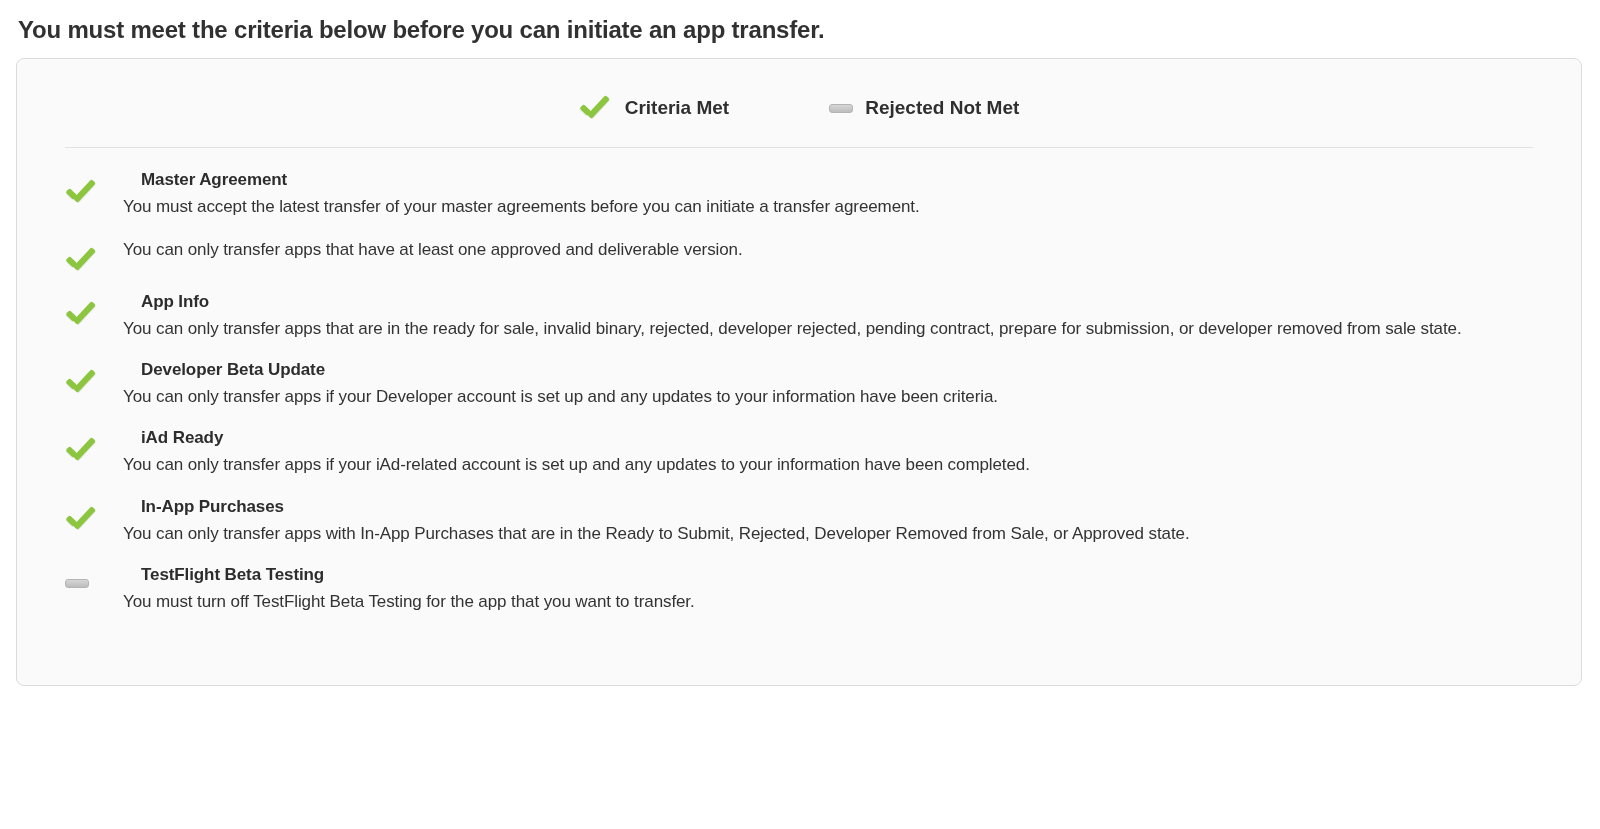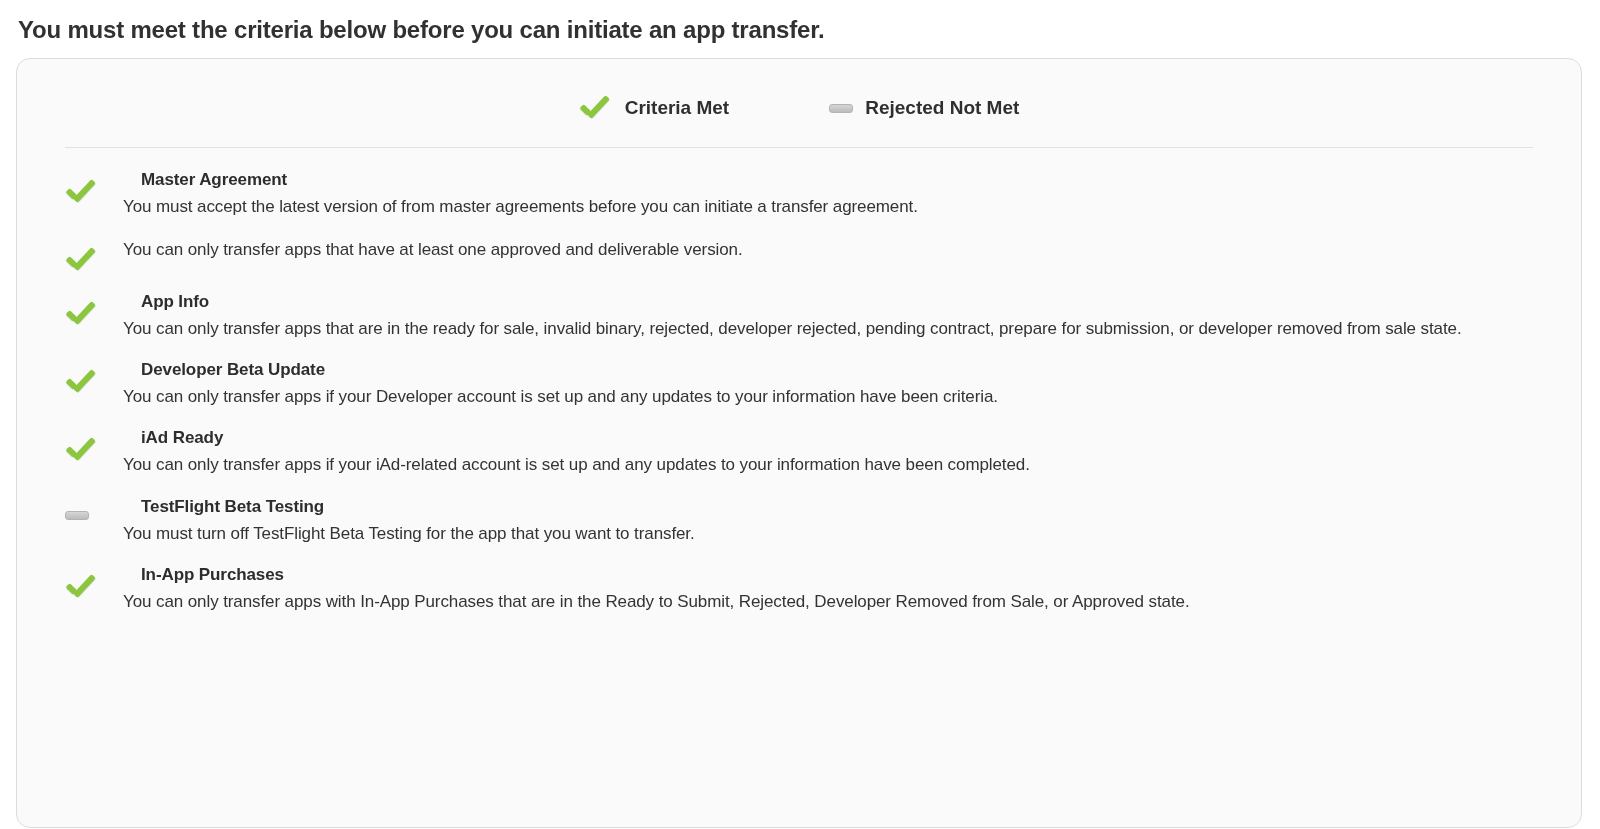--- a/index.html
+++ b/index.html
@@ -23,25 +23,25 @@
   .page-title {
     font-size: 24px;
     font-weight: bold;
     color: #313131;
     letter-spacing: -0.2px;
     margin: 6px 0 14px 2px;
   }
 
   .panel {
     border: 1px solid #dcdcdc;
-    border-radius: 14px;
+    border-radius: 8px;
     background: #fafafa;
     box-sizing: border-box;
     width: 1566px;
-    height: 770px;
+    height: 628px;
     overflow: hidden;
   }
 
   .legend {
     display: flex;
     justify-content: center;
     align-items: center;
     gap: 100px;
     padding: 36px 0 26px 0;
   }
@@ -162,21 +162,21 @@
     <div class="legend-sep"></div>
 
     <div class="criteria-list">
 
       <div class="criteria-row">
         <div class="criteria-icon-wrap">
           <span class="icon-check"></span>
         </div>
         <div class="criteria-body">
           <div class="criteria-title">Master Agreement</div>
-          <div class="criteria-desc">You must accept the latest version of from master agreements before you can initiate a transfer agreement.</div>
+          <div class="criteria-desc">You must accept the latest transfer of your master agreements before you can initiate a transfer agreement.</div>
         </div>
       </div>
 
       <div class="criteria-row">
         <div class="criteria-icon-wrap">
           <span class="icon-check"></span>
         </div>
         <div class="criteria-body">
           <div class="criteria-desc">You can only transfer apps that have at least one approved and deliverable version.</div>
         </div>
@@ -206,34 +206,34 @@
         <div class="criteria-icon-wrap">
           <span class="icon-check"></span>
         </div>
         <div class="criteria-body">
           <div class="criteria-title">iAd Ready</div>
           <div class="criteria-desc">You can only transfer apps if your iAd-related account is set up and any updates to your information have been completed.</div>
         </div>
       </div>
 
       <div class="criteria-row">
+        <div class="criteria-icon-wrap">
+          <span class="icon-check"></span>
+        </div>
+        <div class="criteria-body">
+          <div class="criteria-title">In-App Purchases</div>
+          <div class="criteria-desc">You can only transfer apps with In-App Purchases that are in the Ready to Submit, Rejected, Developer Removed from Sale, or Approved state.</div>
+        </div>
+      </div>
+
+      <div class="criteria-row">
         <div class="criteria-icon-wrap" style="padding-top:14px;">
           <span class="icon-dash"></span>
         </div>
         <div class="criteria-body">
           <div class="criteria-title">TestFlight Beta Testing</div>
           <div class="criteria-desc">You must turn off TestFlight Beta Testing for the app that you want to transfer.</div>
-        </div>
-      </div>
-
-      <div class="criteria-row">
-        <div class="criteria-icon-wrap">
-          <span class="icon-check"></span>
-        </div>
-        <div class="criteria-body">
-          <div class="criteria-title">In-App Purchases</div>
-          <div class="criteria-desc">You can only transfer apps with In-App Purchases that are in the Ready to Submit, Rejected, Developer Removed from Sale, or Approved state.</div>
         </div>
       </div>
 
     </div>
   </div>
 </div>
 
 </body></html>

